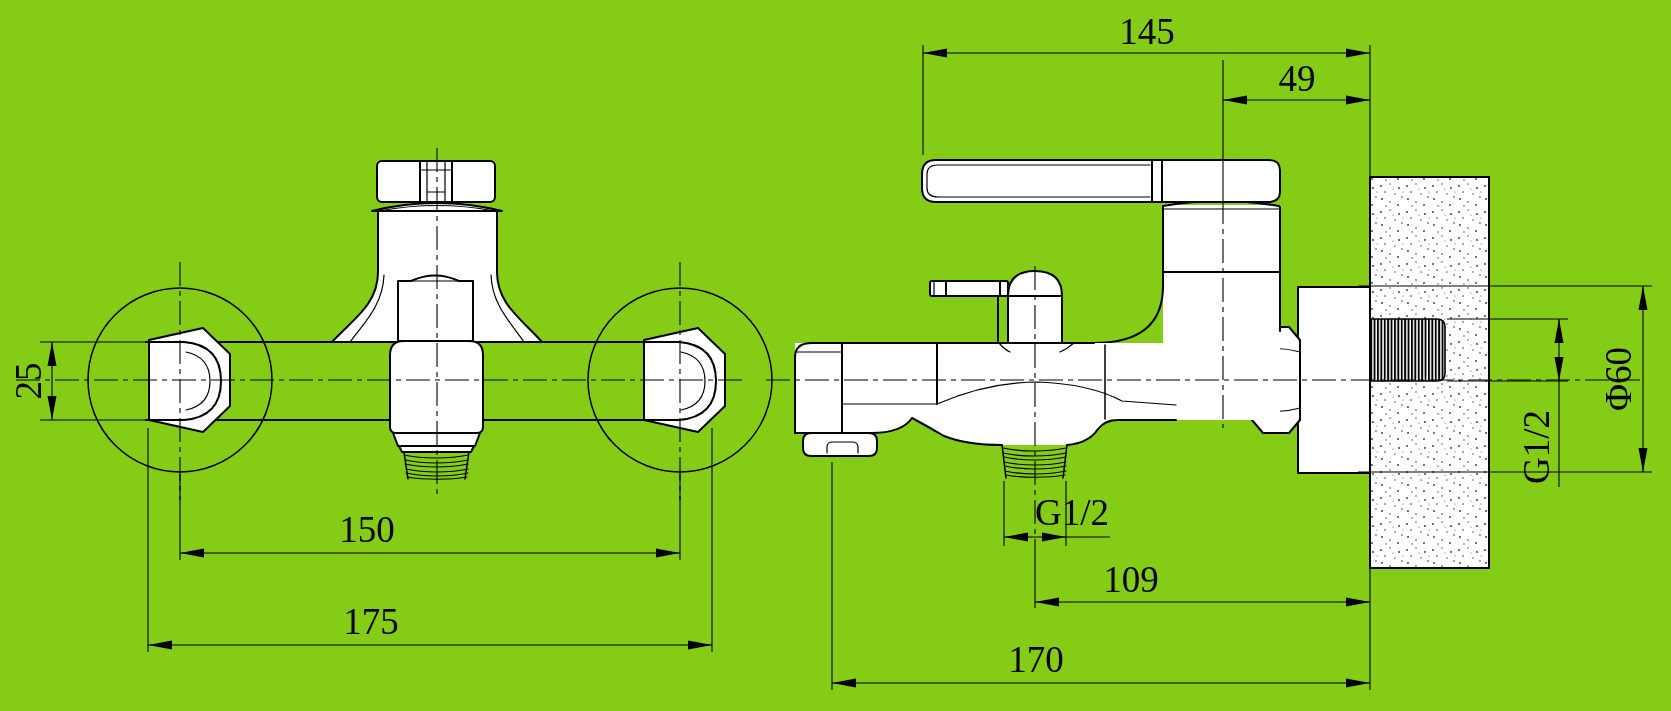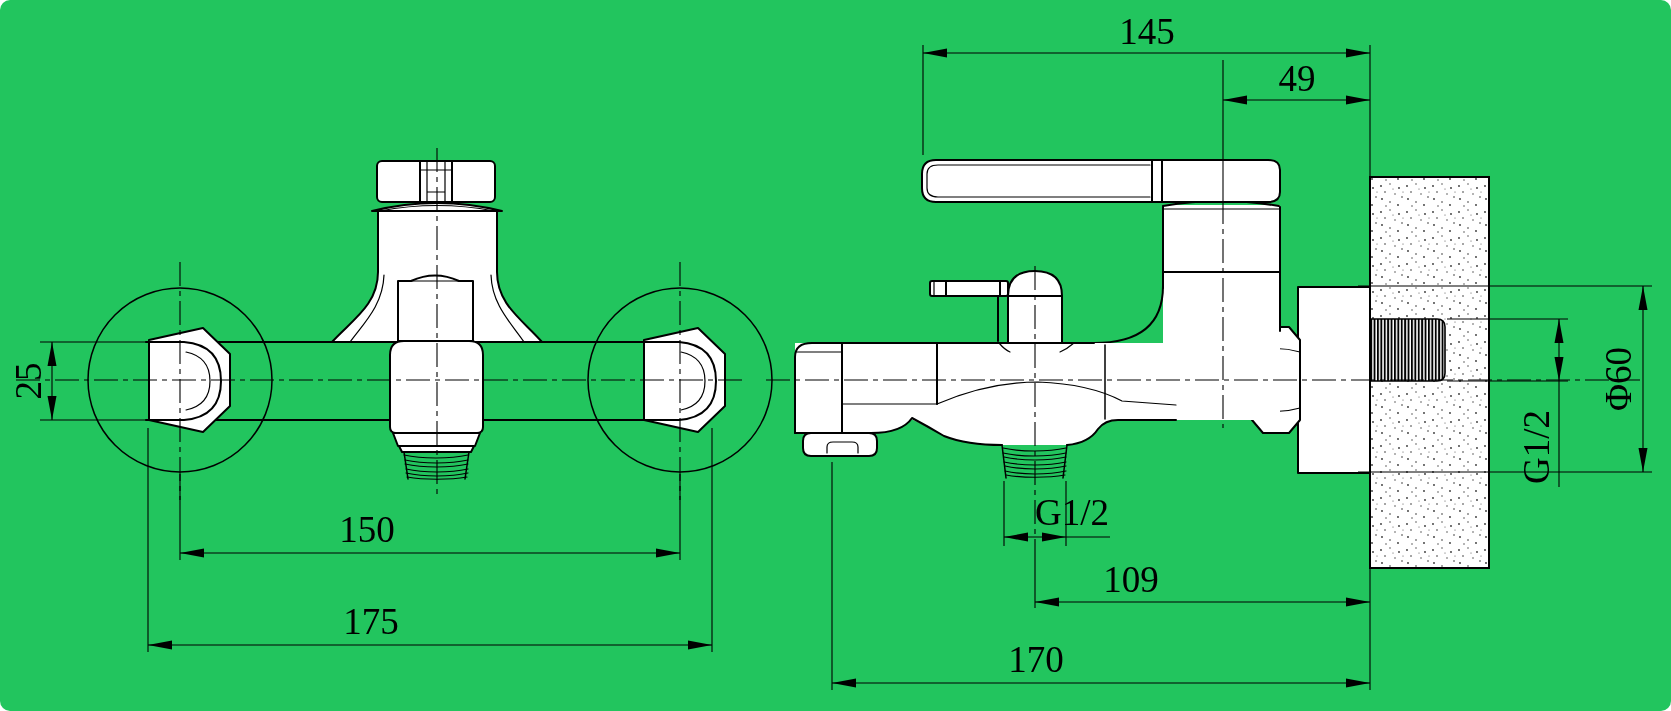--- a/index.html
+++ b/index.html
@@ -1,16 +1,16 @@
 <!DOCTYPE html>
 <html><head>
 <meta charset="utf-8">
 <style>
   html,body{margin:0;padding:0;background:#ffffff;}
-  .stage{width:1671px;height:711px;background:#22c55e;position:relative;overflow:hidden;border-radius:10px;}
+  .stage{width:1671px;height:711px;background:#84cc16;position:relative;overflow:hidden;}
   svg{display:block;}
   .o{fill:#ffffff;stroke:#000;stroke-width:2;stroke-linejoin:round;stroke-linecap:round;}
   .s{fill:none;stroke:#000;stroke-width:2;stroke-linejoin:round;stroke-linecap:round;}
   .s15{fill:none;stroke:#000;stroke-width:1.5;stroke-linejoin:round;stroke-linecap:round;}
   .thin{fill:none;stroke:#000;stroke-width:1.2;stroke-linecap:round;}
   .fillw{fill:#ffffff;stroke:none;}
   .dim{fill:none;stroke:#000;stroke-width:1.1;}
   .cl{fill:none;stroke:#000;stroke-width:1.1;stroke-dasharray:24 5 5 5;}
   .ar{fill:#000;stroke:none;}
   .dimtext{font-family:"Liberation Serif","DejaVu Serif",serif;font-size:37px;fill:#000;text-anchor:middle;}

